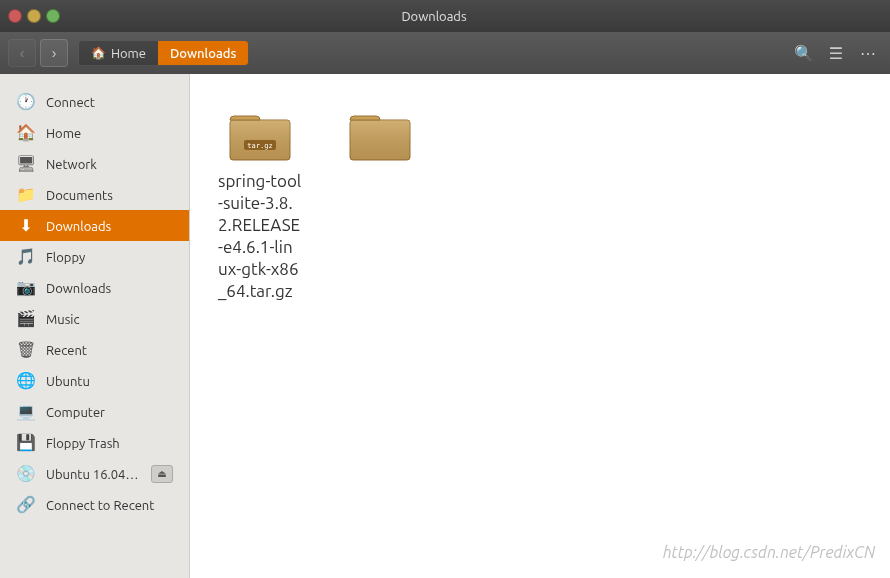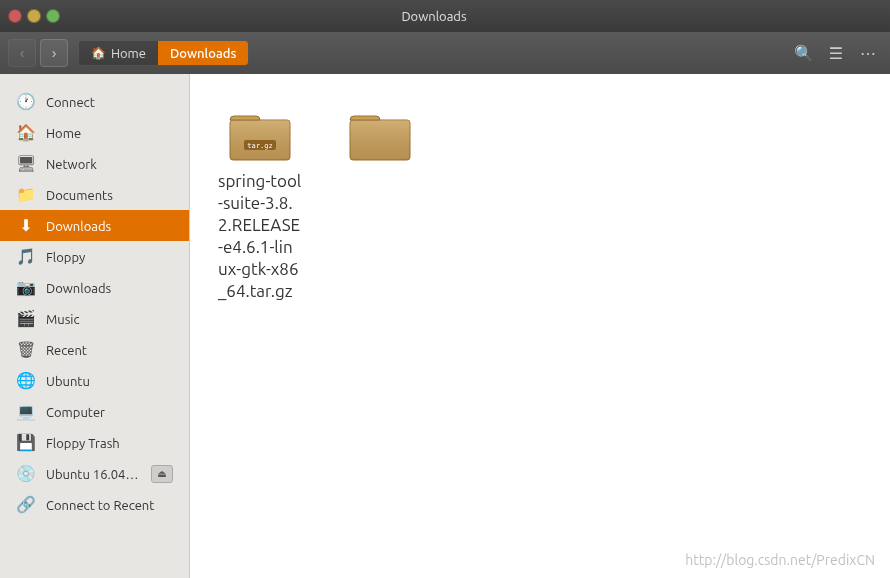--- a/index.html
+++ b/index.html
@@ -94,22 +94,22 @@
       gap: 4px; cursor: pointer; padding: 8px; border-radius: 4px;
     }
     .file-item-icon { position: relative; width: 64px; height: 64px; }
 
     .file-name {
       font-size: 17px; color: #333; text-align: left; line-height: 1.3;
       word-break: break-all;
     }
 
     .watermark {
-      position: absolute; bottom: 10px; right: 15px;
-      color: rgba(150, 150, 150, 0.6); font-size: 14px; 
+      position: absolute; bottom: 17px; right: 15px;
+      color: rgba(150, 150, 150, 0.6); font-size: 16px; font-style: italic;
     }
   </style>
 </head>
 <body>
 
 <div class="titlebar">
   <div class="window-controls">
     <div class="win-btn close">
       <svg viewBox="0 0 8 8">
           <line x1="1" y1="1" x2="7" y2="7" stroke="#7a1a1a" stroke-width="1.5"></line>

